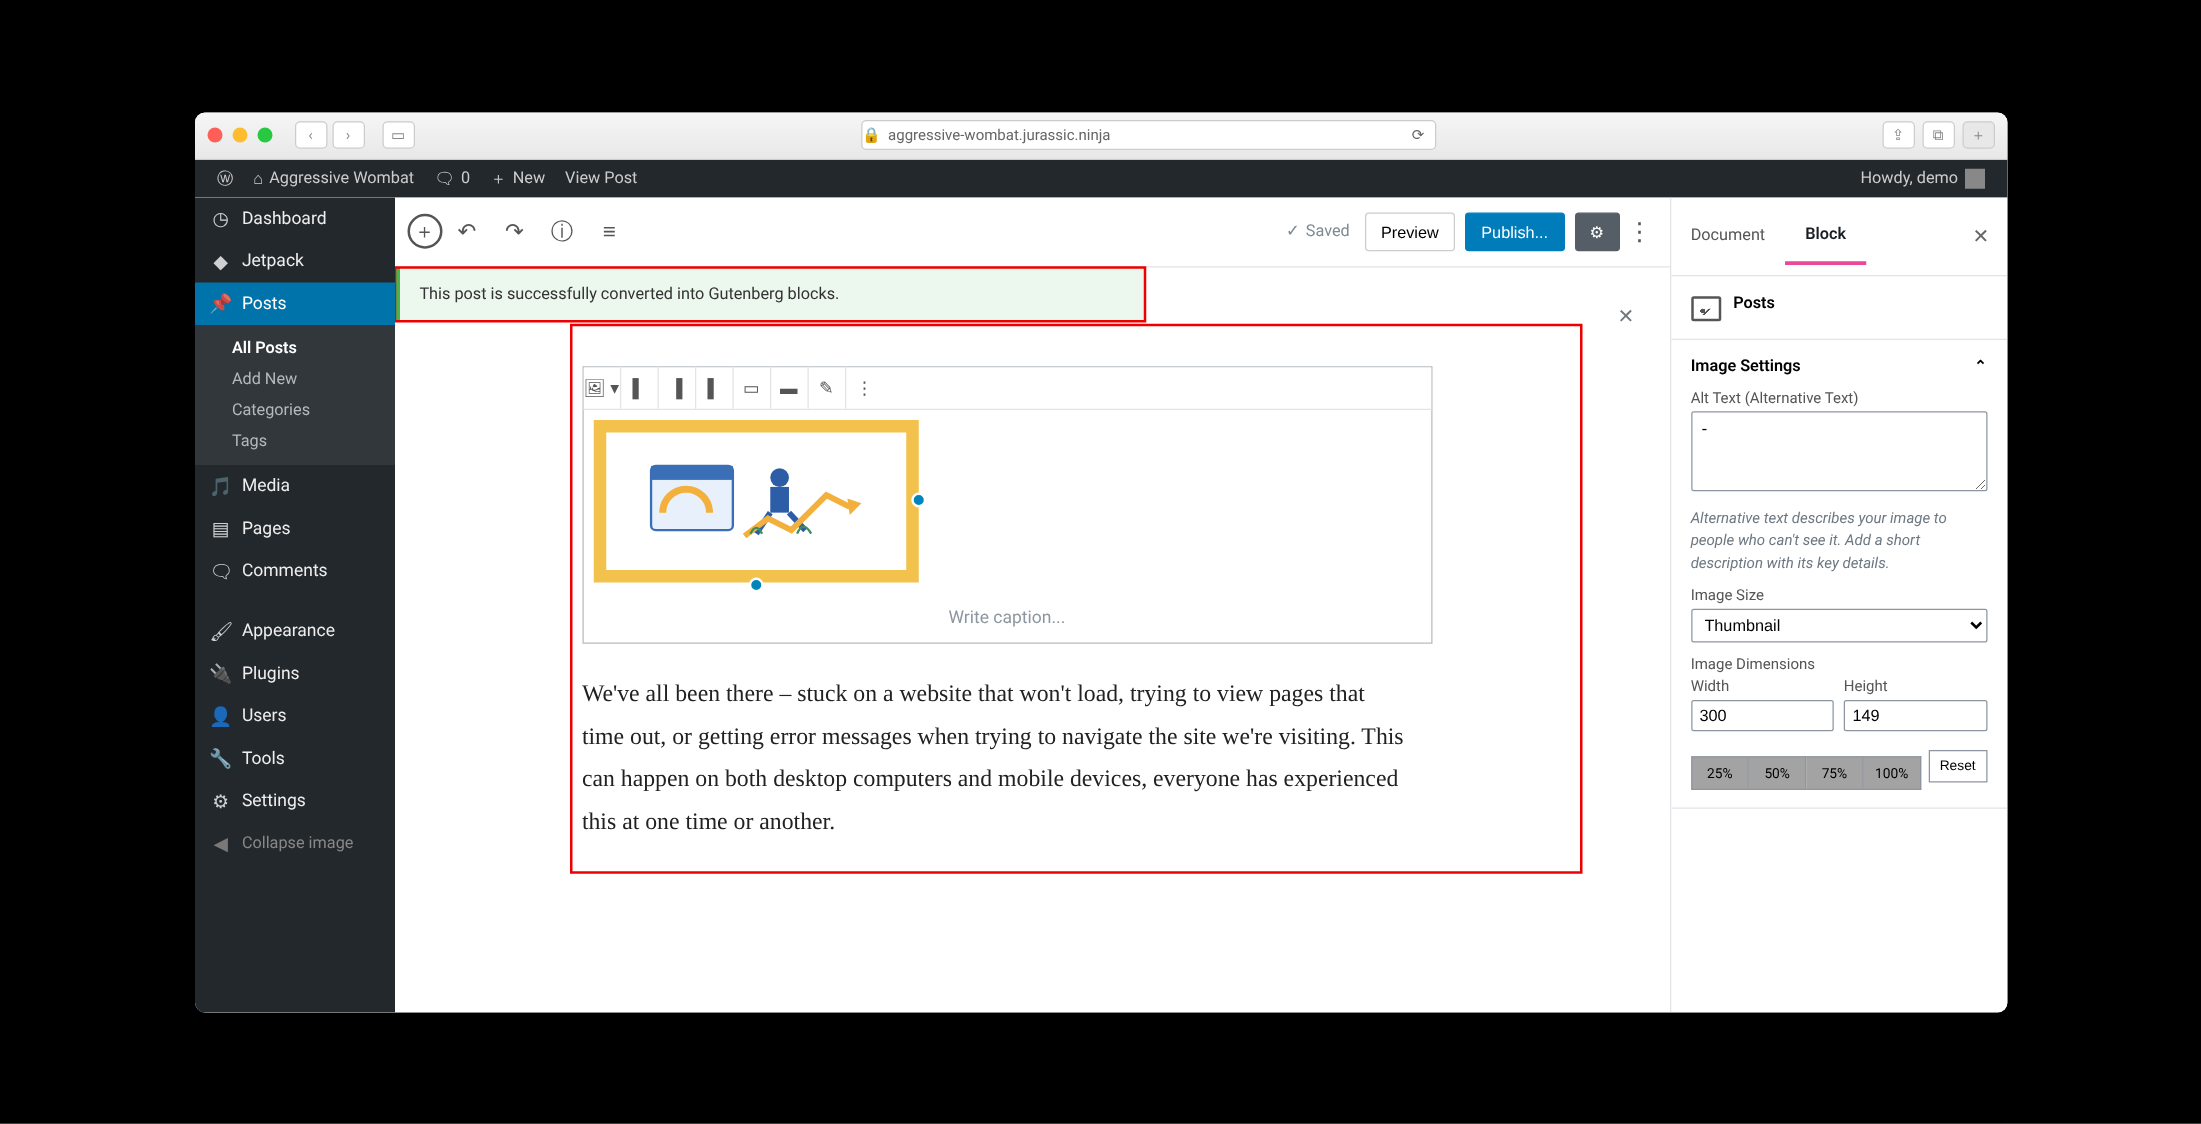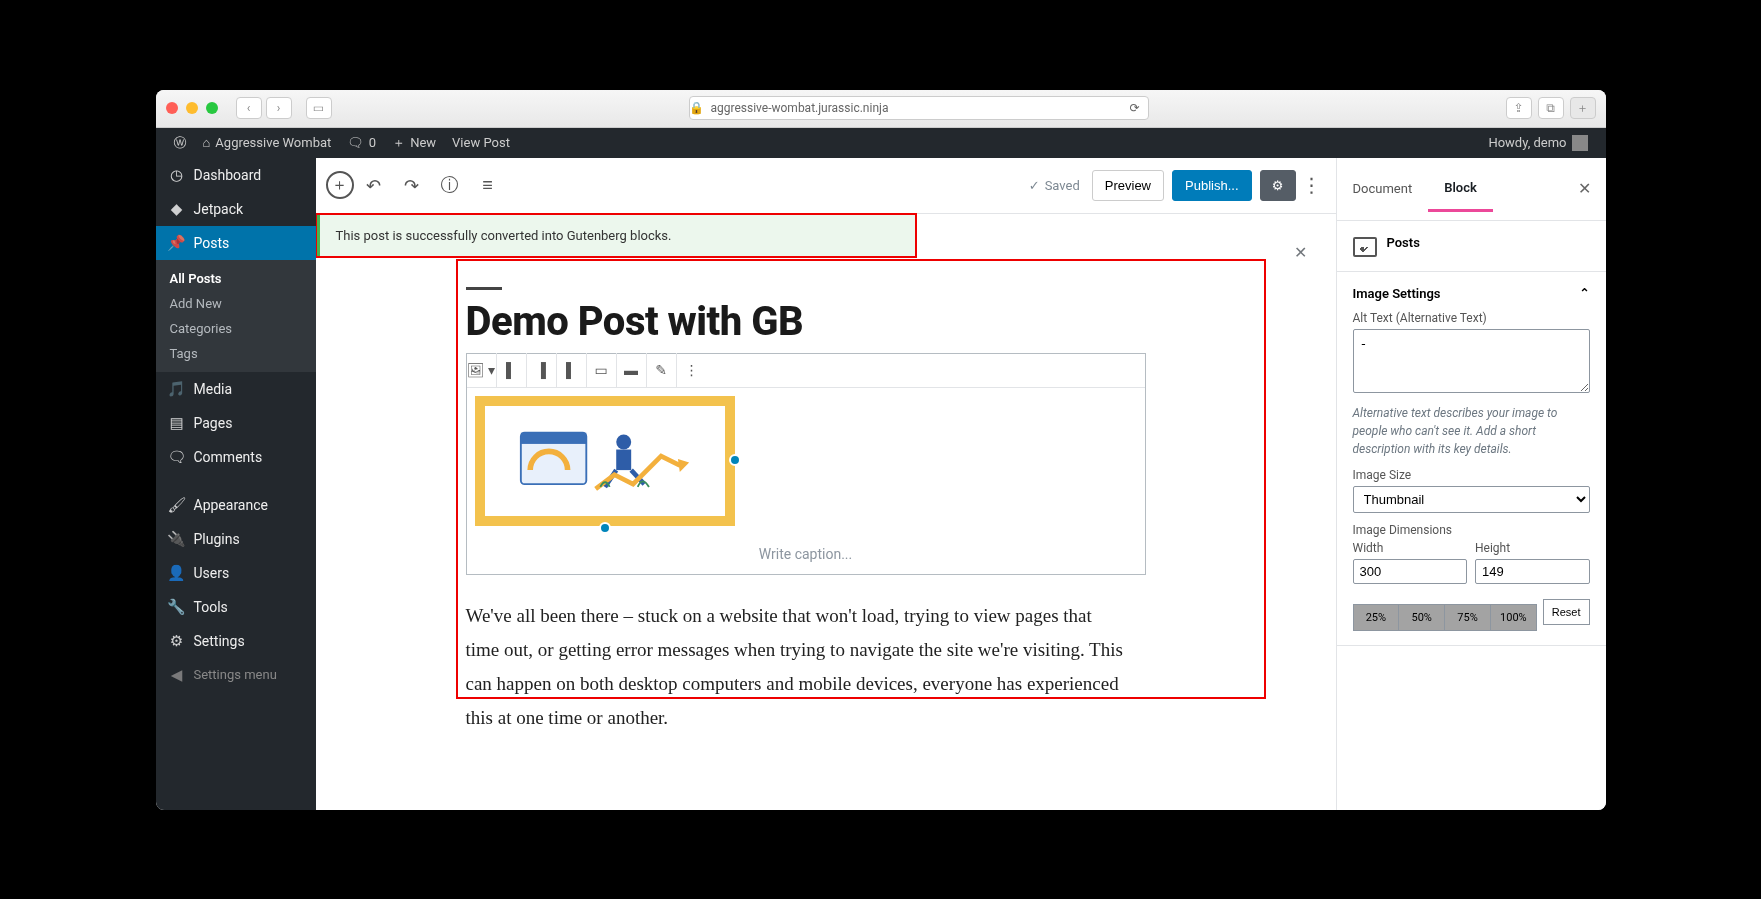--- a/index.html
+++ b/index.html
@@ -21,21 +21,21 @@
 .wp-bar { height:30px; background:#23282d; color:#ccc; display:flex; align-items:center; padding:0 10px; font-size:13px; }
 .wp-bar .item { display:flex; align-items:center; gap:5px; padding:0 8px; height:100%; cursor:pointer; }
 .wp-bar .spacer { flex:1; }
 .avatar-sq { width:16px; height:16px; background:#888; }
 
 
 .wp-body { flex:1; display:flex; overflow:hidden; }
 .sidebar { width:160px; background:#23282d; color:#eee; font-size:14px; overflow:auto; }
 .sidebar .mitem { display:flex; align-items:center; gap:8px; padding:8px 12px; cursor:pointer; color:#eee; }
 .sidebar .mitem.active { background:#0073aa; color:#fff; }
-.sidebar .sub { background:#32373c; padding:6px 0; }
+.sidebar .sub { background:#32373c; padding:6px 16px; }
 .sidebar .sub .sitem { padding:5px 12px 5px 14px; font-size:13px; color:#b4b9be; cursor:pointer;}
 .sidebar .sub .sitem.on { color:#fff; font-weight:600;}
 .sidebar .collapse { color:#888; font-size:13px; }
 .sidebar .sep { height:14px; }
 .micon { width:18px; text-align:center; font-size:15px; opacity:.85;}
 
 
 .editor { flex:1; display:flex; flex-direction:column; background:#fff; position:relative; overflow:hidden;}
 .ed-toolbar { height:56px; border-bottom:1px solid #e2e4e7; display:flex; align-items:center; padding:0 10px; gap:2px;}
 .ed-toolbar .tbtn { width:36px; height:36px; display:flex;align-items:center;justify-content:center; color:#555; border-radius:3px; cursor:pointer; font-size:18px;}
@@ -198,21 +198,21 @@
       <div class="mitem">
           <span class="micon">🔧</span>
           <span>Tools</span>
         </div>
       <div class="mitem">
           <span class="micon">⚙</span>
           <span>Settings</span>
         </div>
       <div class="mitem collapse">
           <span class="micon">◀</span>
-          <span>Settings menu</span>
+          <span>Collapse image</span>
         </div>
     </div>
 
     <div class="editor">
       <div class="ed-toolbar">
         <div class="tbtn circ">＋</div>
         <div class="tbtn">↶</div>
         <div class="tbtn">↷</div>
         <div class="tbtn">ⓘ</div>
         <div class="tbtn">≡</div>
@@ -228,24 +228,20 @@
       </div>
 
       <div class="notice hl-red" style="width:600px">
         <span>This post is successfully converted into Gutenberg blocks.</span>
       </div>
       <div style="position:absolute; right:28px; top:85px; color:#72777c; cursor:pointer; font-size:16px;">✕</div>
 
       <div class="canvas">
         <div class="canvas-hl" style="left:140px; top:2px; width:810px; height:440px;"></div>
 
-        <div class="title-block">
-          <div class="dash"></div>
-          <h1>Demo Post with GB</h1>
-        </div>
 
         <div class="img-block">
           <div class="bt">
             <div class="bi">🖼 ▾</div>
             <div class="bi">▌</div>
             <div class="bi">▐</div>
             <div class="bi">▌</div>
             <div class="bi">▭</div>
             <div class="bi">▬</div>
             <div class="bi">✎</div>

